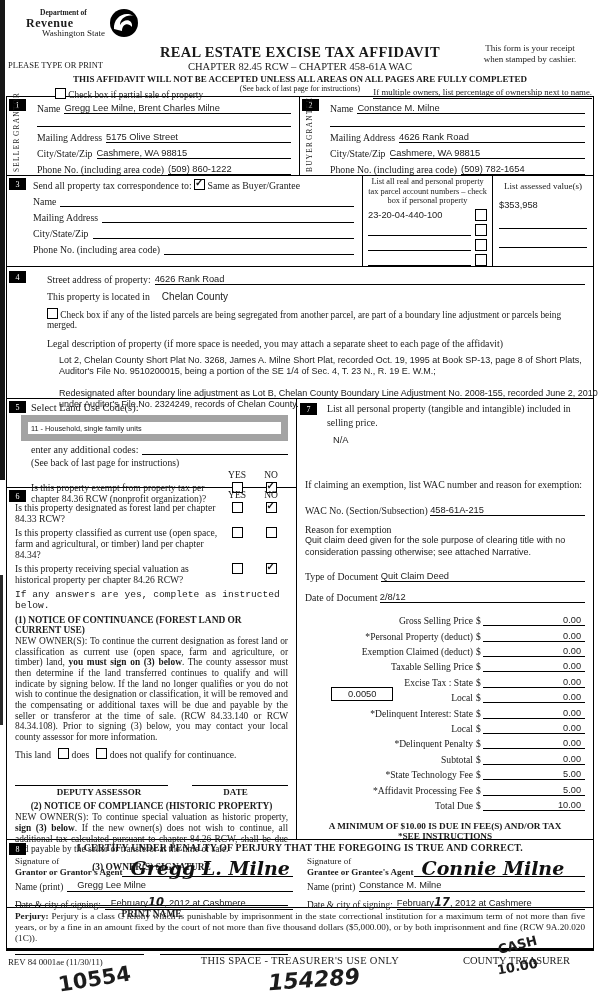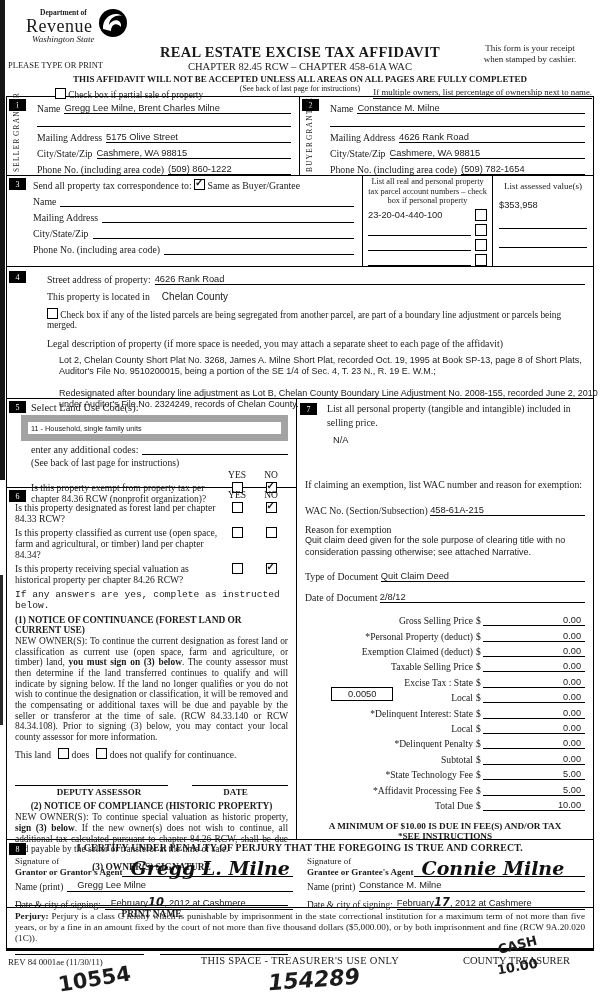--- a/index.html
+++ b/index.html
@@ -7,22 +7,22 @@
         font-family:"Liberation Serif",serif;color:#1a1a1a;overflow:hidden;}
   
   .scan1{position:absolute;left:0;top:0;width:5px;height:480px;background:#161616;}
   .scan2{position:absolute;left:0;top:575px;width:3px;height:150px;background:#2a2a2a;}
 
   
   .hdr{height:96px;position:relative;}
   .logo{position:absolute;left:26px;top:9px;display:flex;}
   .logo-txt{line-height:1;}
   .logo-dept{font-size:7.5px;font-weight:bold;margin-left:14px;}
-  .logo-rev{font-size:18px;font-weight:normal;letter-spacing:.5px;}
-  .logo-state{font-size:9px;font-style:italic;margin-left:6px;}
+  .logo-rev{font-size:12px;font-weight:bold;letter-spacing:.5px;}
+  .logo-state{font-size:9px;margin-left:16px;}
   .logo-swirl{width:34px;height:34px;margin-left:2px;margin-top:-2px;}
   .hdr-title{position:absolute;left:140px;width:320px;top:44px;text-align:center;font-weight:bold;font-size:14.5px;letter-spacing:.3px;}
   .hdr-chapter{position:absolute;left:140px;width:320px;top:61px;text-align:center;font-size:10.5px;}
   .receipt{position:absolute;right:10px;top:43px;width:120px;font-size:9px;text-align:center;line-height:1.25;}
   .pleasetype{position:absolute;left:8px;top:60px;font-size:8.5px;}
   .hdr-warn{position:absolute;left:0;right:0;top:74px;text-align:center;font-size:9px;font-weight:bold;}
   .hdr-seeback{position:absolute;left:0;right:0;top:84px;text-align:center;font-size:7.8px;}
   .partial{position:absolute;left:55px;top:88px;font-size:9.3px;}
   .multown{position:absolute;right:8px;top:87px;font-size:8.8px;border-bottom:1px solid #000;padding-bottom:1px;}
 

